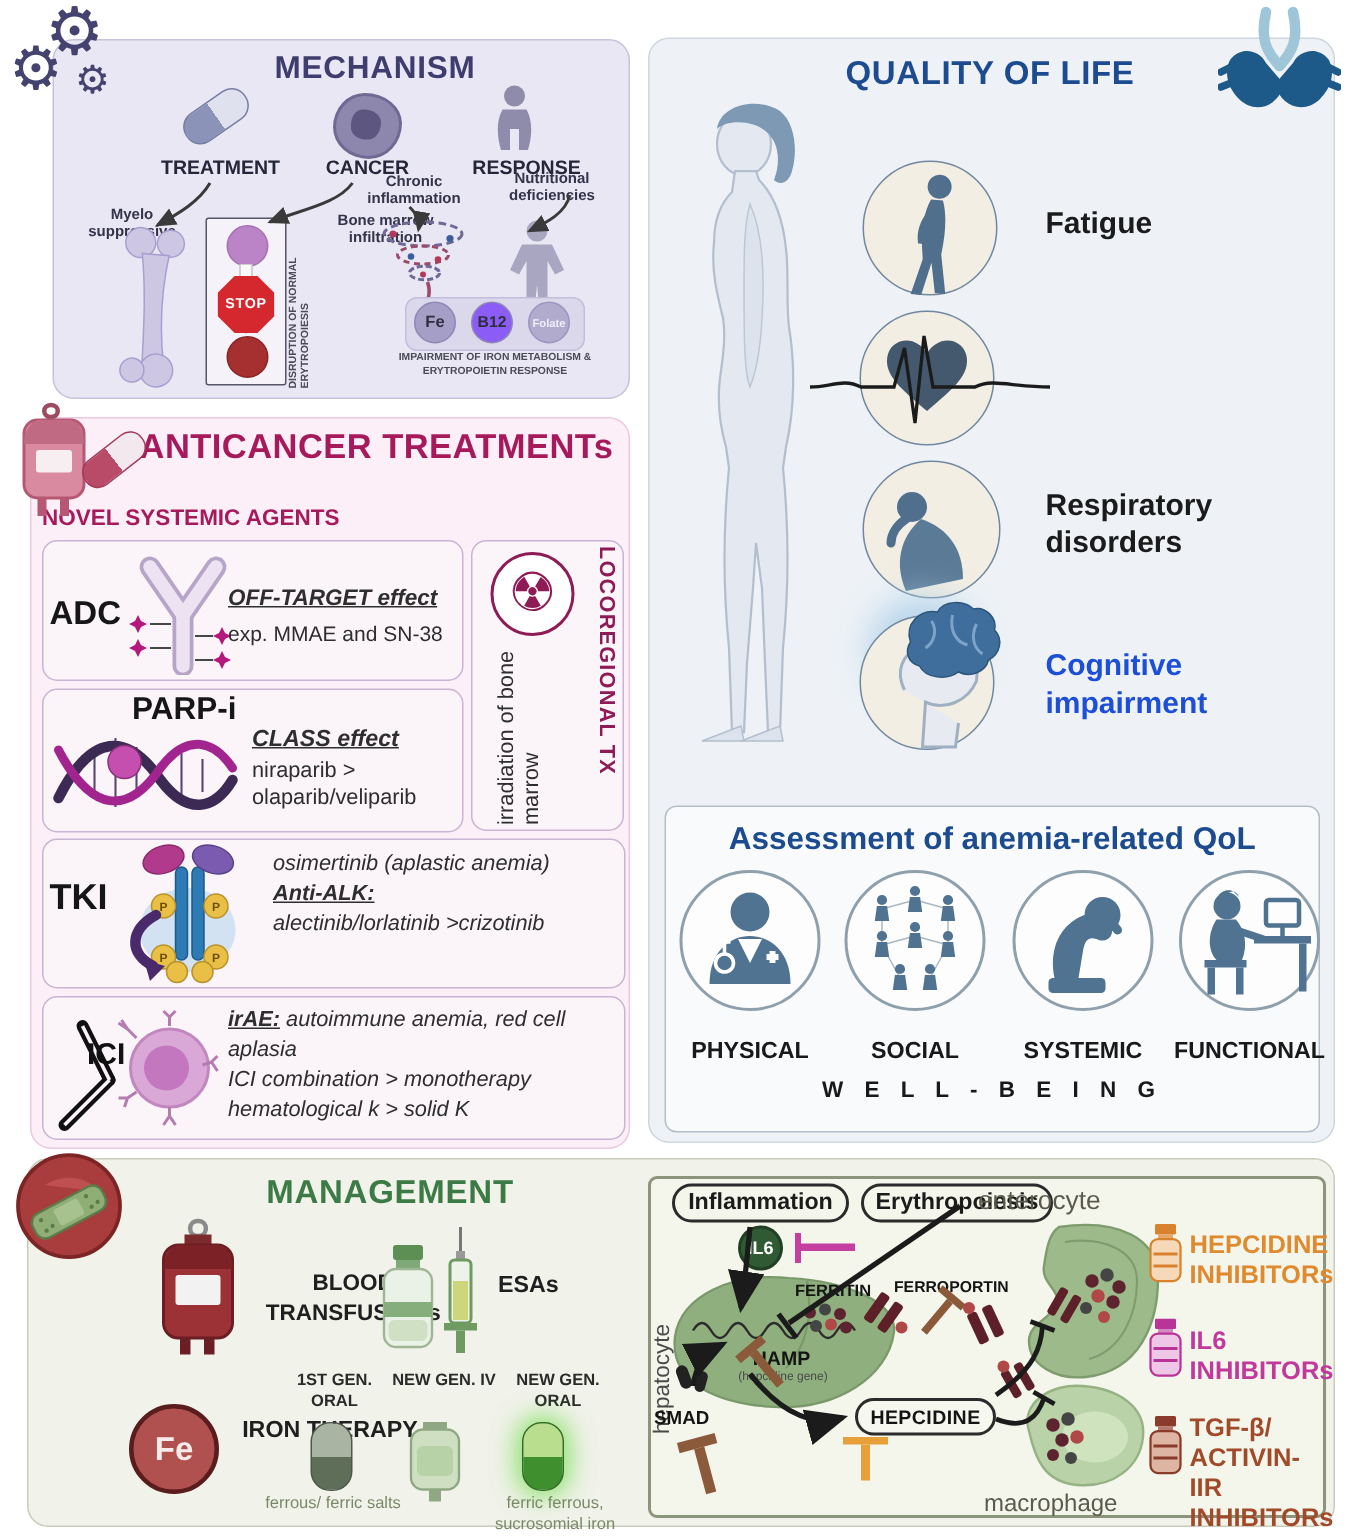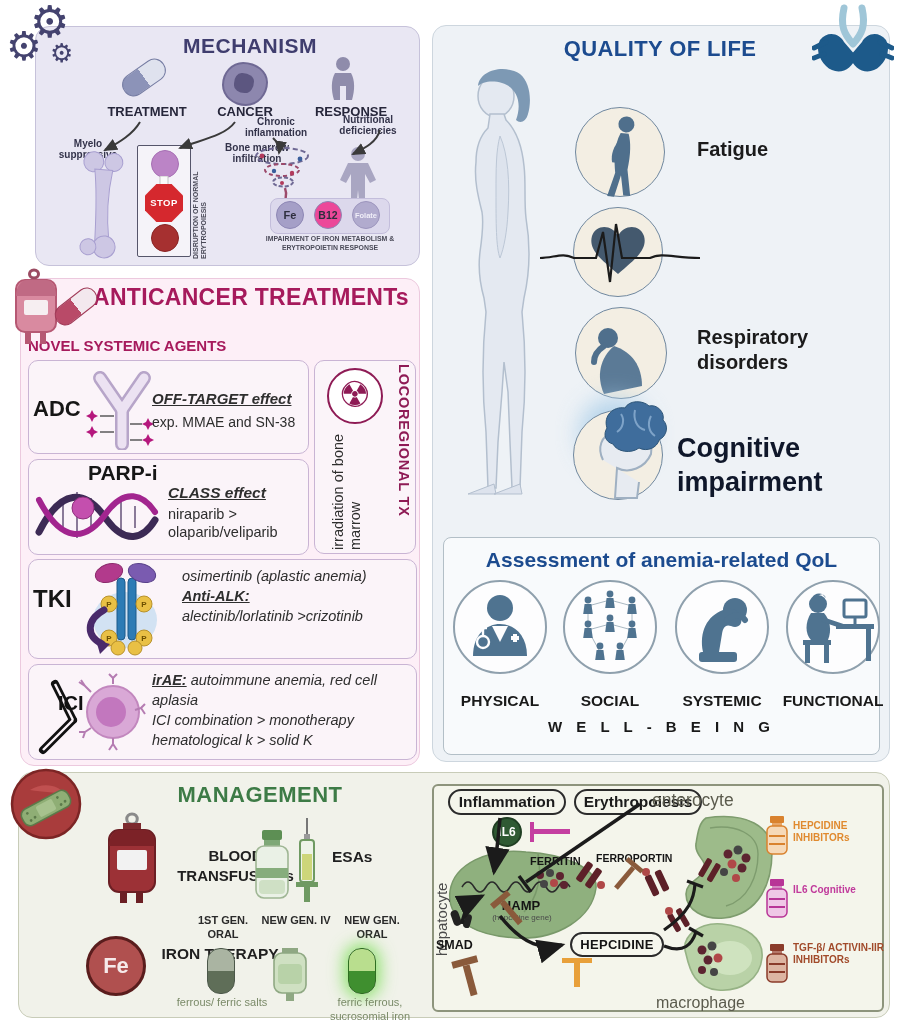--- a/index.html
+++ b/index.html
@@ -11,21 +11,21 @@
   .i{}
   .hd{font-weight:bold;text-decoration:underline;font-style:italic}
   .vup{writing-mode:vertical-rl;transform:rotate(180deg)}
   .vdn{writing-mode:vertical-rl}
   .circle{border-radius:50%}
   .wbox{position:absolute;background:#fbf4f9;border:1.5px solid #c9b4d4;border-radius:10px;box-sizing:border-box}
   .txchunk{font-style:italic;font-size:14.5px;color:#2e2e2e;line-height:1.38}
   .gear{position:absolute;color:#44436f;line-height:1}
   .pillshape{position:absolute;border-radius:15px;border:2.5px solid #2b2b2b;background:#f4f5eb;box-sizing:border-box;text-align:center}
   .tbar{position:absolute}
-  .inh-label{position:absolute;font-weight:bold;font-size:10px;line-height:1.18}
+  .inh-label{position:absolute;font-weight:bold;font-size:17px;line-height:1.18}
 </style>
 </head>
 <body>
 
 <div class="stage">
 
   <svg width="0" height="0" style="position:absolute">
     <defs>
       <marker id="ah" markerWidth="9" markerHeight="8" refX="6" refY="3" orient="auto">
           <path d="M0,0 L7,3 L0,6 Z" fill="#3a3a3a"></path>
@@ -97,21 +97,21 @@
       <circle cx="30" cy="37" r="2" fill="#b23a5c"></circle>
   </svg>
   <div class="abs ctr b" style="left:330px;top:114px;width:76px;font-size:10px;color:#33334a">Nutritional deficiencies</div>
   <svg class="abs" style="left:336px;top:146px" width="44" height="66" viewBox="0 0 44 66">
     <circle cx="22" cy="8" r="7" fill="#a9a6c2"></circle>
     <path d="M12,17 L32,17 L40,34 L34,37 L29,28 L29,64 L24,64 L22,44 L20,64 L15,64 L15,28 L10,37 L4,34 Z" fill="#a9a6c2"></path>
   </svg>
 
   <div class="abs" style="left:270px;top:198px;width:118px;height:34px;background:#dcd8ec;border:1px solid #c3bddb;border-radius:8px"></div>
   <div class="abs circle ctr b" style="left:276px;top:201px;width:28px;height:28px;line-height:27px;background:#a59fc7;border:1.5px solid #8e87b5;font-size:11px;color:#2e2e3e;box-sizing:border-box">Fe</div>
-  <div class="abs circle ctr b" style="left:314px;top:201px;width:28px;height:28px;line-height:27px;background:#ec4899;border:1.5px solid #8e87b5;font-size:10.5px;color:#2e2e3e;box-sizing:border-box">B12</div>
+  <div class="abs circle ctr b" style="left:314px;top:201px;width:28px;height:28px;line-height:27px;background:#8b5cf6;border:1.5px solid #8e87b5;font-size:10.5px;color:#2e2e3e;box-sizing:border-box">B12</div>
   <div class="abs circle ctr b" style="left:352px;top:201px;width:28px;height:28px;line-height:27px;background:#b1abce;border:1.5px solid #9c95bd;font-size:7.5px;color:#f0eef8;box-sizing:border-box">Folate</div>
   <div class="abs ctr b" style="left:262px;top:235px;width:136px;font-size:6.9px;line-height:1.3;color:#4a4a58">IMPAIRMENT OF IRON METABOLISM &amp; ERYTROPOIETIN RESPONSE</div>
 
   <div class="panel" style="left:20px;top:278px;width:400px;height:488px;background:#fdeff7;border-color:#ecc9de"></div>
   <svg class="abs" style="left:10px;top:268px;z-index:3" width="58" height="80" viewBox="0 0 58 80">
     <path d="M24,2 C18,2 18,10 24,10 C30,10 30,2 24,2" fill="none" stroke="#9b4b62" stroke-width="3"></path>
     <rect x="6" y="12" width="40" height="52" rx="9" fill="#d98aa0" stroke="#b65873" stroke-width="2"></rect>
     <path d="M6,28 C6,18 12,12 16,12 L36,12 C42,12 46,18 46,28 Z" fill="#c06a84"></path>
     <rect x="14" y="32" width="24" height="15" rx="2" fill="#f6eef1"></rect>
     <rect x="15" y="64" width="6" height="12" fill="#b65873"></rect>
@@ -277,21 +277,21 @@
   </svg>
   <div class="abs b" style="left:697px;top:325px;width:185px;font-size:20px;line-height:1.25;color:#1b1b1b">Respiratory disorders</div>
 
   <div class="abs circle" style="left:580px;top:398px;width:70px;height:70px;background:#a8cde8;filter:blur(12px);opacity:.85"></div>
   <div class="abs circle" style="left:573px;top:410px;width:90px;height:90px;background:#f3eee3;border:1.6px solid #70889f;box-sizing:border-box"></div>
   <svg class="abs" style="left:573px;top:398px;z-index:2" width="104" height="104" viewBox="0 0 104 104">
     <path d="M30,62 C24,50 28,38 40,34 C40,26 50,22 58,26 C64,20 76,22 80,30 L78,56 C72,70 56,76 44,70 L42,100 L64,100 L66,84" fill="#e7ebf1" stroke="#9fb0c2" stroke-width="2"></path>
     <path d="M34,30 C30,18 40,8 52,10 C56,2 70,2 76,8 C84,6 92,14 90,22 C96,28 94,38 86,42 C84,50 74,54 66,50 C58,56 44,54 40,46 C32,44 30,36 34,30 Z" fill="#3f6d9c" stroke="#2d5578"></path>
     <path d="M48,16 C52,22 50,30 44,34 M62,12 C60,22 64,30 72,32 M78,18 C74,26 76,34 82,38" stroke="#7ea3c8" stroke-width="2" fill="none"></path>
   </svg>
-  <div class="abs b" style="left:677px;top:432px;width:185px;font-size:27px;line-height:1.25;color:#0f172a">Cognitive impairment</div>
+  <div class="abs b" style="left:697px;top:432px;width:185px;font-size:20px;line-height:1.25;color:#1d4ed8">Cognitive impairment</div>
 
   <div class="panel" style="left:443px;top:537px;width:437px;height:218px;background:#f8fafc;border-color:#b3bfc7;border-radius:8px"></div>
   <div class="abs ctr b" style="left:453px;top:548px;width:417px;font-size:21px;color:#1c4b8f">Assessment of anemia-related QoL</div>
 
   <div class="abs circle" style="left:453px;top:580px;width:94px;height:94px;background:#fdfdfe;border:2px solid #8fa0ad;box-sizing:border-box"></div>
   <svg class="abs" style="left:453px;top:580px" width="94" height="94" viewBox="0 0 94 94">
     <circle cx="47" cy="28" r="13" fill="#4f7390"></circle>
     <path d="M20,76 C20,54 34,44 47,44 C60,44 74,54 74,76 Z" fill="#4f7390"></path>
     <path d="M39,46 L47,62 L55,46 Z" fill="#fdfdfe"></path>
     <circle cx="30" cy="62" r="6" fill="none" stroke="#fdfdfe" stroke-width="2.4"></circle>
@@ -564,21 +564,21 @@
   </svg>
   <div class="inh-label" style="left:793px;top:820px;width:88px;color:#e08a2f">HEPCIDINE INHIBITORs</div>
 
   <svg class="abs" style="left:765px;top:879px" width="24" height="40" viewBox="0 0 24 40">
     <rect x="5" y="0" width="14" height="7" rx="1" fill="#b83597"></rect>
       <rect x="7" y="7" width="10" height="3" fill="#d489c2"></rect>
     <rect x="2" y="10" width="20" height="28" rx="5" fill="#efc7e6" stroke="#b83597" stroke-width="1.5"></rect>
     <line x1="4" y1="20" x2="20" y2="20" stroke="#b83597" stroke-width="2"></line>
       <line x1="4" y1="28" x2="20" y2="28" stroke="#b83597" stroke-width="2"></line>
   </svg>
-  <div class="inh-label" style="left:793px;top:884px;width:88px;color:#c0399b">IL6 Cognitive</div>
+  <div class="inh-label" style="left:793px;top:884px;width:88px;color:#c0399b">IL6 INHIBITORs</div>
 
   <svg class="abs" style="left:765px;top:944px" width="24" height="40" viewBox="0 0 24 40">
     <rect x="5" y="0" width="14" height="7" rx="1" fill="#8a3b2a"></rect>
       <rect x="7" y="7" width="10" height="3" fill="#b5786a"></rect>
     <rect x="2" y="10" width="20" height="28" rx="5" fill="#ddb5a2" stroke="#8a3b2a" stroke-width="1.5"></rect>
     <line x1="4" y1="20" x2="20" y2="20" stroke="#8a3b2a" stroke-width="2"></line>
       <line x1="4" y1="28" x2="20" y2="28" stroke="#8a3b2a" stroke-width="2"></line>
   </svg>
   <div class="inh-label" style="left:793px;top:942px;width:92px;color:#a14a2a">TGF-β/ ACTIVIN-IIR INHIBITORs</div>
 

